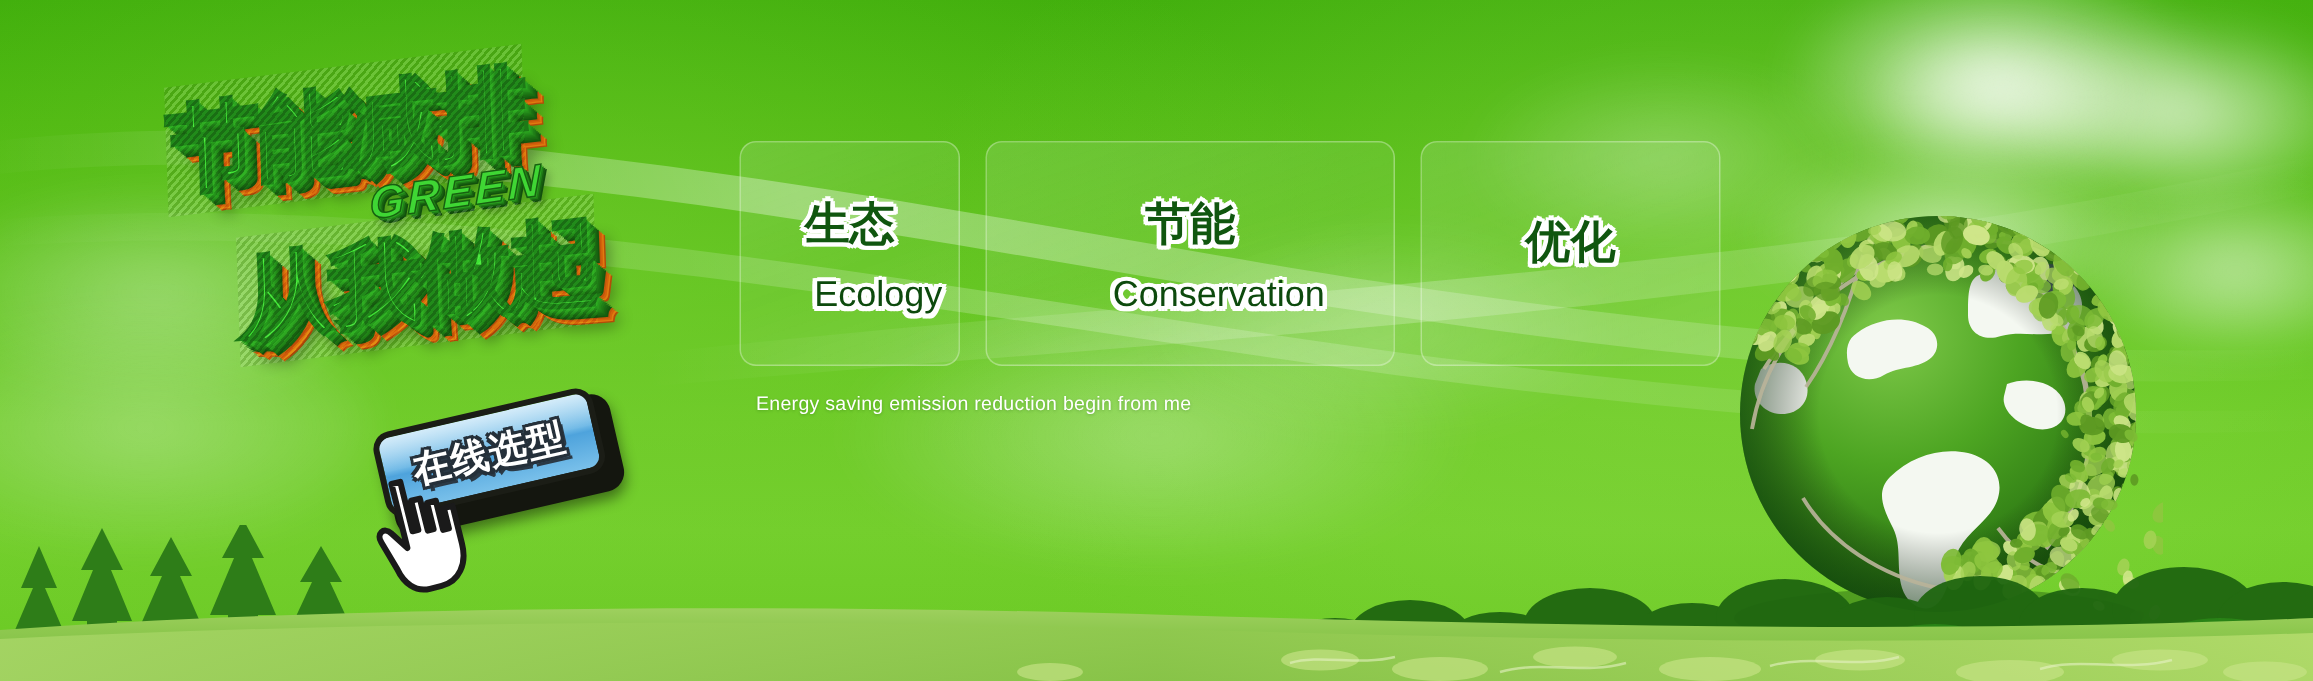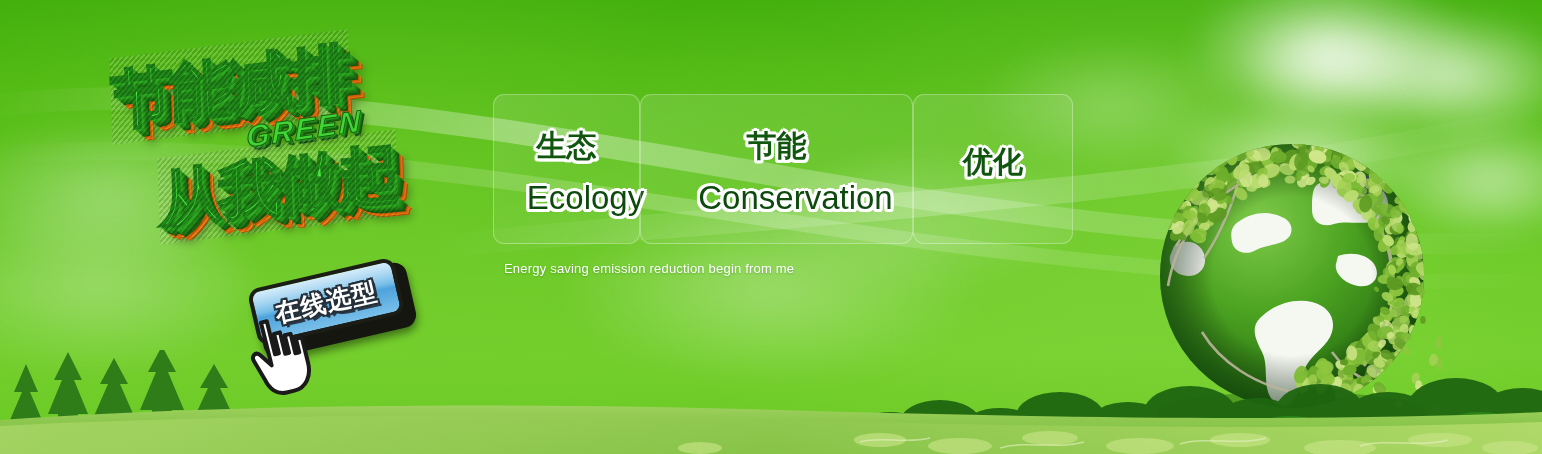--- a/index.html
+++ b/index.html
@@ -111,44 +111,44 @@
     text-shadow:
       -2px 0 #25303a,2px 0 #25303a,0 -2px #25303a,0 2px #25303a,
       -2px -2px #25303a,2px -2px #25303a,-2px 2px #25303a,2px 2px #25303a,
       3px 4px 0 #2b3945;
   }
 
   
   #hand-cursor{position:absolute;left:243px;top:310px;width:82px;height:86px;pointer-events:none;}
 
   
-  #feature-panels{position:absolute;left:493px;top:94px;height:150px;display:flex;text-align:right;}
+  #feature-panels{position:absolute;left:493px;top:94px;height:150px;display:flex;gap:17px;text-align:right;}
   .panel{
     position:relative;
     height:150px;
     border-radius:11px;
     background:linear-gradient(160deg,rgba(255,255,255,.13),rgba(255,255,255,.05) 55%,rgba(255,255,255,.10));
     border:1px solid rgba(255,255,255,.30);
     box-sizing:border-box;
     display:flex;flex-direction:column;align-items:center;justify-content:center;
     cursor:pointer;
   }
   .p1{width:147px;}
   .p2{width:273px;}
-  .p3{width:160px;}
+  .p3{width:200px;}
   .panel-cn{
     font-size:30px;font-weight:bold;color:#10560f;line-height:1;
     margin-top:6px;margin-bottom:20px;
     text-shadow:
       -2px -2px 0 #fff,2px -2px 0 #fff,-2px 2px 0 #fff,2px 2px 0 #fff,
       -3px 0 0 #fff,3px 0 0 #fff,0 -3px 0 #fff,0 3px 0 #fff,
       -2px 3px 0 #fff,2px 3px 0 #fff,-3px 2px 0 #fff,3px 2px 0 #fff;
   }
   .panel-en{
-    font-size:33px;color:#0d4a0d;line-height:1;
+    font-size:24px;color:#0d4a0d;line-height:1;
     text-shadow:
       -2px -2px 0 #fff,2px -2px 0 #fff,-2px 2px 0 #fff,2px 2px 0 #fff,
       -3px 0 0 #fff,3px 0 0 #fff,0 -3px 0 #fff,0 3px 0 #fff,
       -3px -2px 0 #fff,3px -2px 0 #fff,-3px 2px 0 #fff,3px 2px 0 #fff,
       -2px 3px 0 #fff,2px 3px 0 #fff;
     padding-left: 38px;
   }
 
   
   #tagline{

